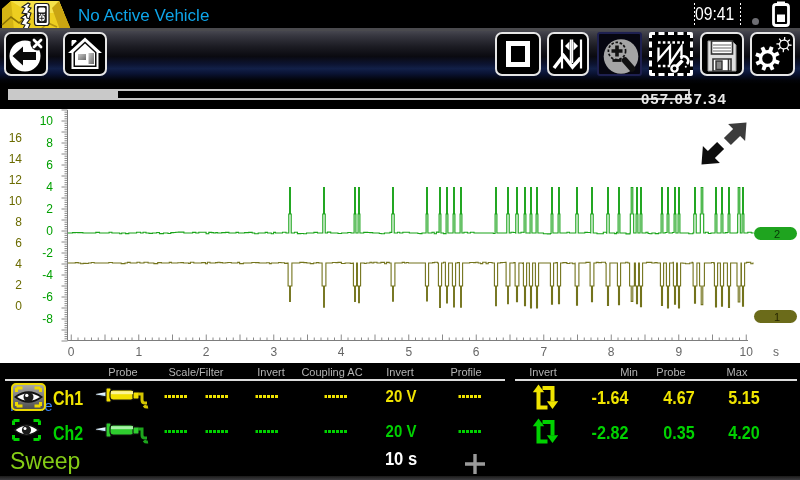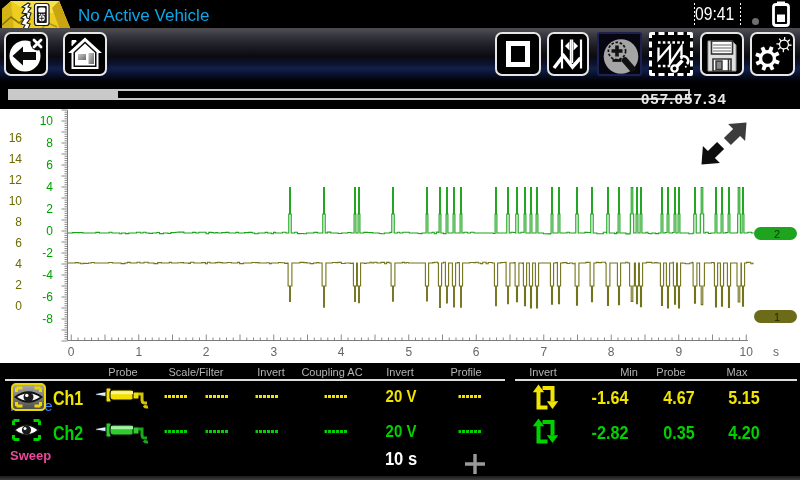--- a/index.html
+++ b/index.html
@@ -41,21 +41,21 @@
 #profile { position:absolute; left:10px; top:2px; color:#3b82f6; font-size:15px;margin-top:32px; }
 .hdr { position:absolute; top:3px; color:#b4b4b4; font-size:11px; transform:translateX(-50%);text-align:center; }
 .hrule { position:absolute; top:16px; height:2px; background:#dcdcdc; }
 .chname { position:absolute; font-size:20px; font-weight:bold; transform:scaleX(0.8); transform-origin:0 0; }
 .dash5 { position:absolute; width:23px; height:3px; transform:translateX(-50%);
   background-image:repeating-linear-gradient(90deg, currentColor 0 2.6px, transparent 2.6px 4px); color:inherit; }
 .val { position:absolute; font-size:19px; font-weight:bold; transform:translateX(-50%) scaleX(0.85); white-space:nowrap; }
 .scale20 { position:absolute; font-size:17px; font-weight:bold; transform:translateX(-50%) scaleX(0.88); white-space:nowrap; }
 .c1 { color:#f0e400; }
 .c2 { color:#00d200; }
-#sweep { position:absolute; left:10px; top:85px; font-size:13px; color:#ec4899;font-weight:bold; }
+#sweep { position:absolute; left:10px; top:85px; font-size:23px; color:#84cc16; }
 #sweepval { position:absolute; left:401px; top:86px; font-size:18px; font-weight:bold; color:#fff; transform:translateX(-50%) scaleX(0.92); }
 #plus { position:absolute; left:463px; top:89px; width:24px; height:24px; }
 #botline { position:absolute; left:0; top:113px; width:800px; height:4px; background:linear-gradient(#1a1a1a,#3c3c40); }
 .eyebtn { position:absolute; left:11px; width:35px; height:28px; }
 </style>
 </head>
 <body>
 
 <div id="topbar">
   <svg class="abs" style="left:0;top:0" width="78" height="30" viewBox="0 0 78 30">

